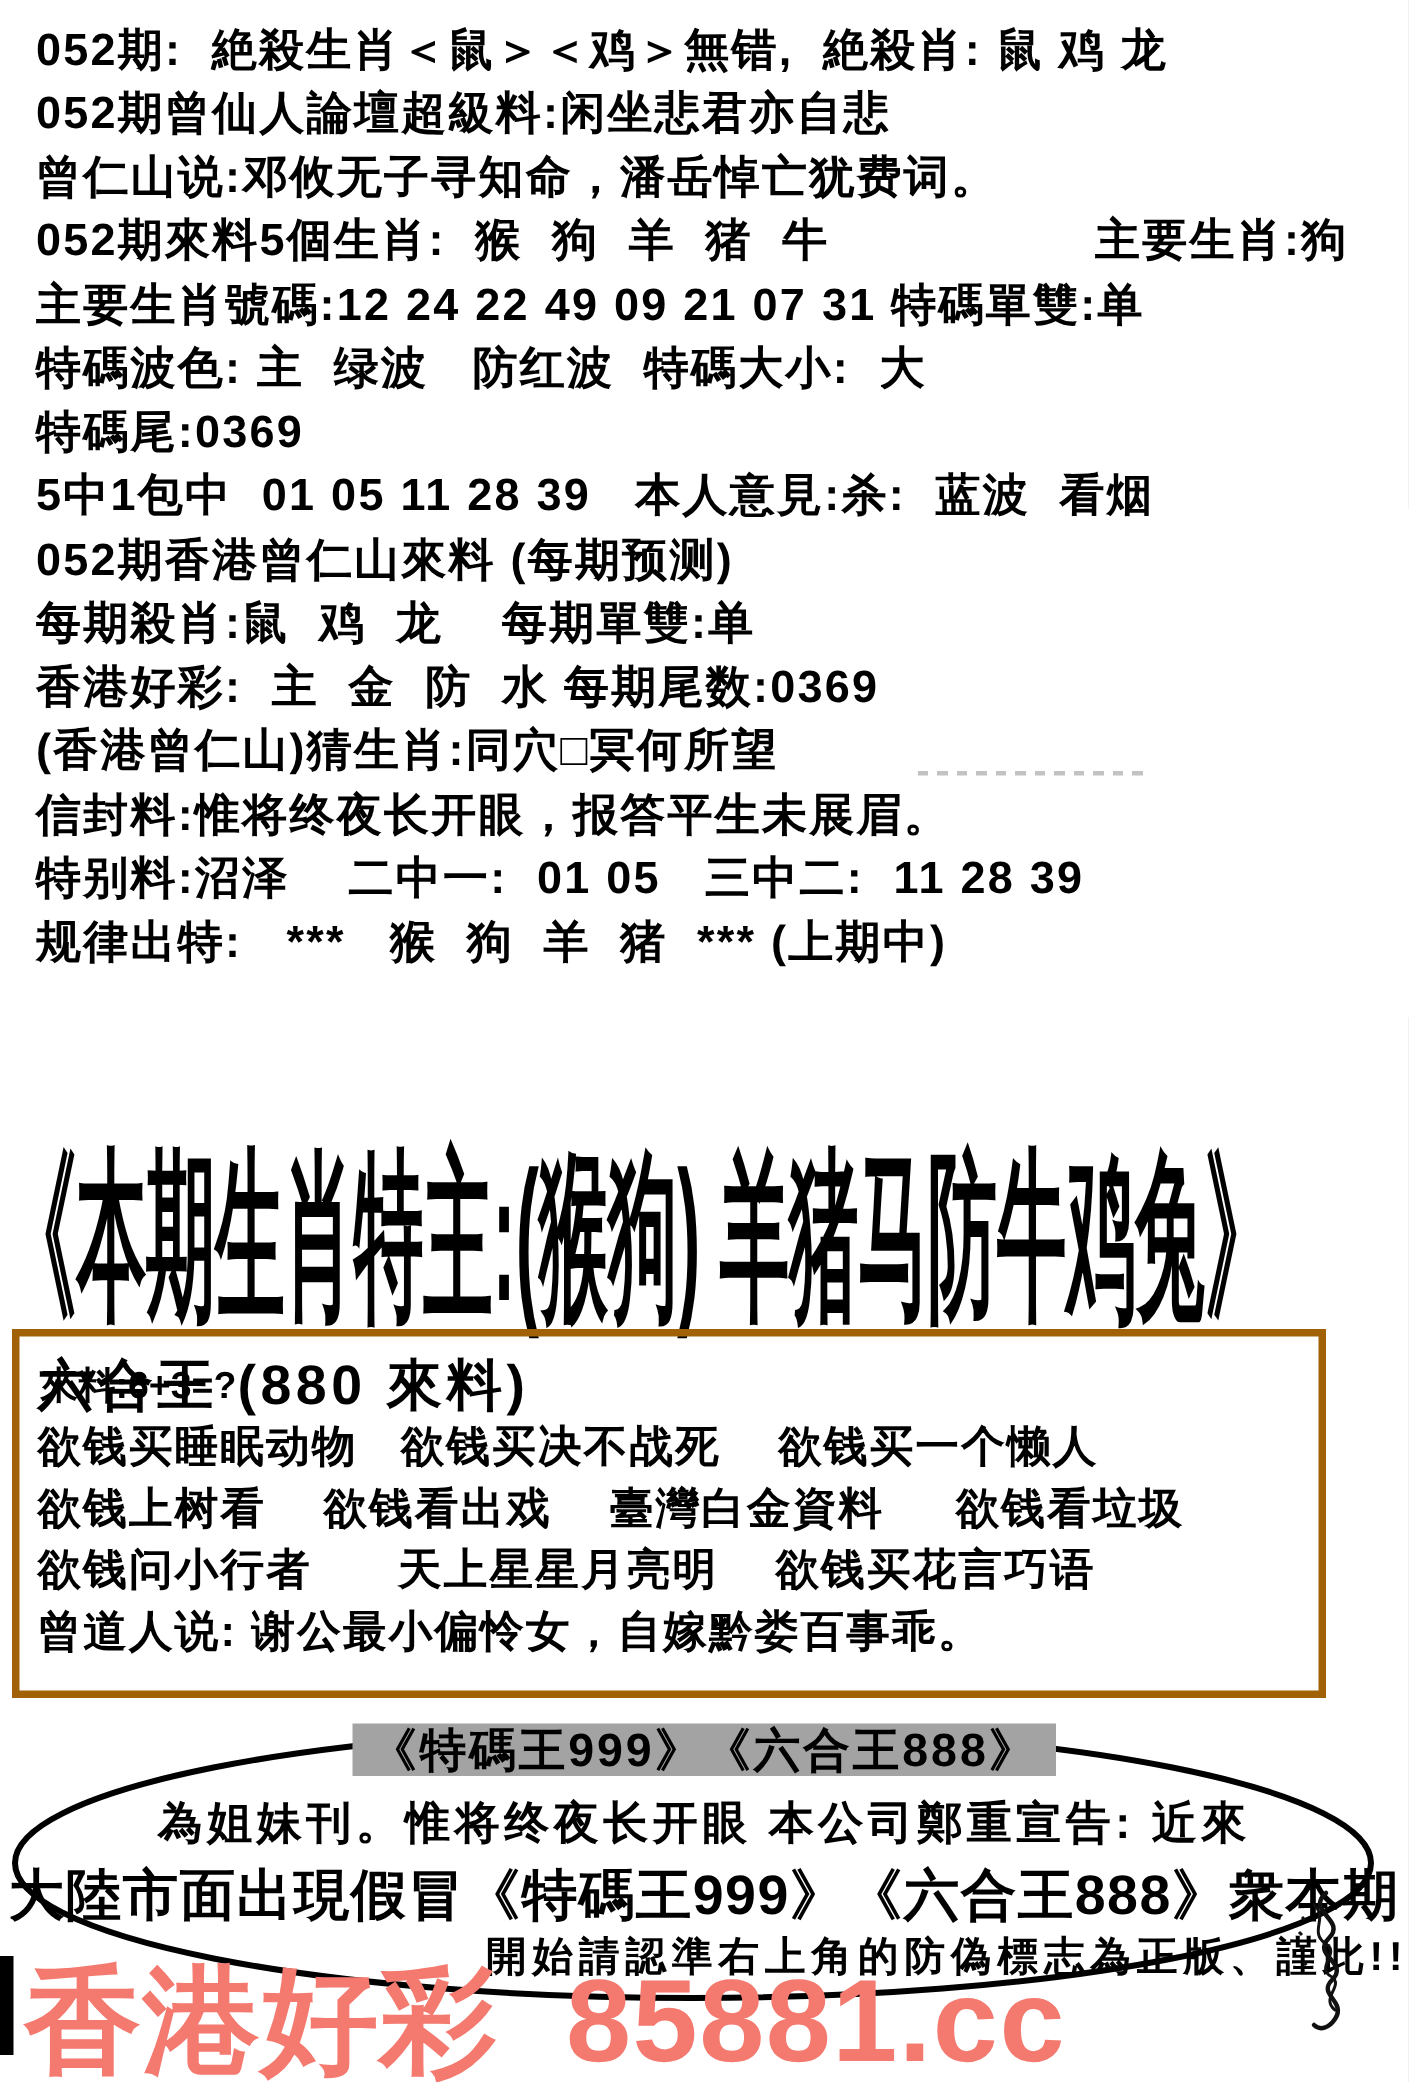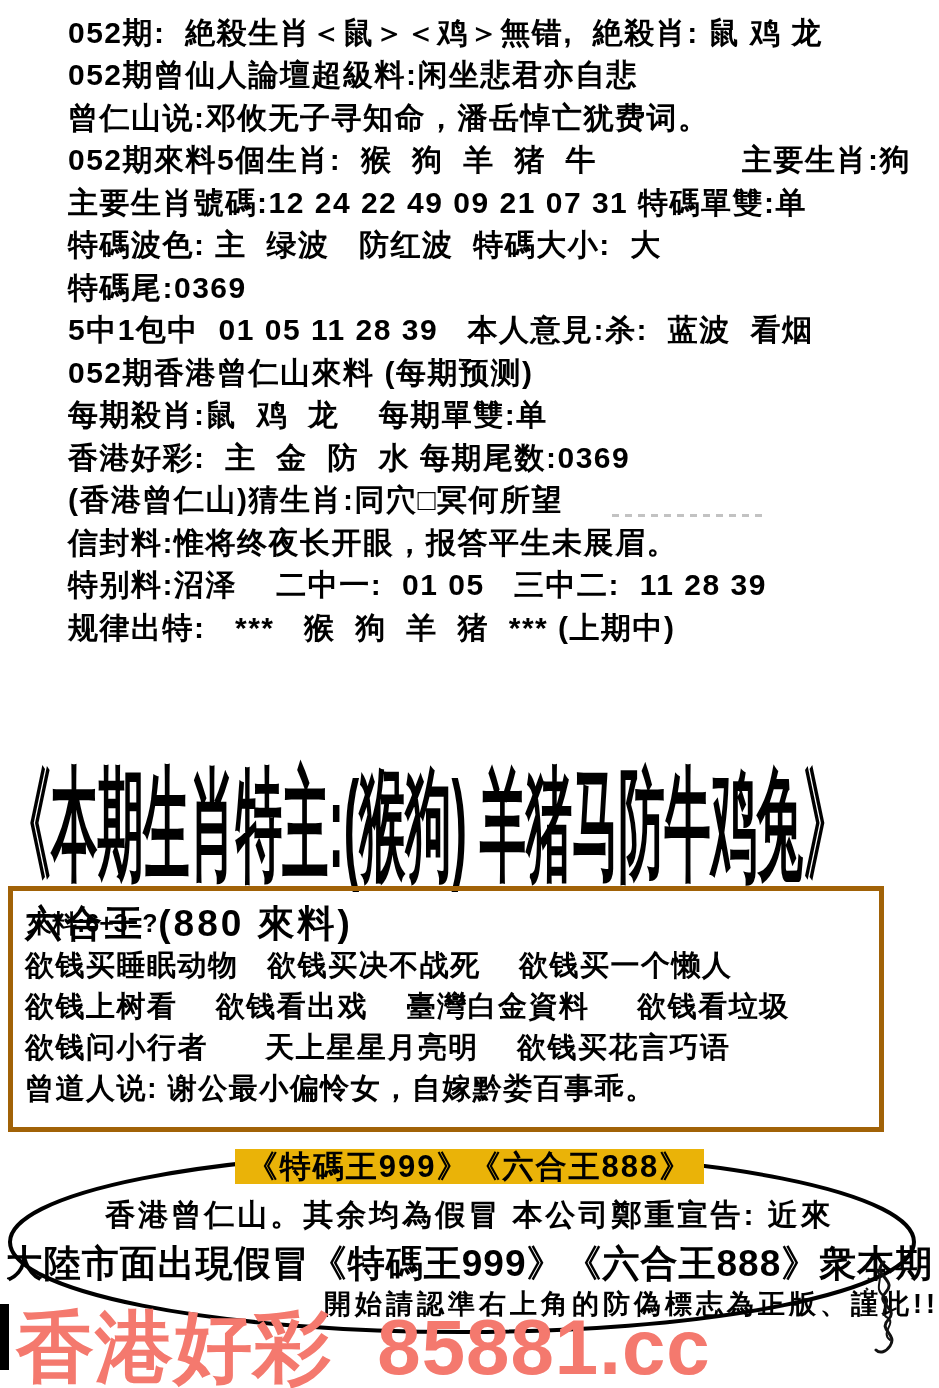--- a/index.html
+++ b/index.html
@@ -3,21 +3,21 @@
 <meta charset="utf-8">
 <style>
   html,body { margin:0; padding:0; background:#e8e8e8; }
   .page {
     position:relative; width:939px; height:1388px; margin:0 auto;
     background:#ffffff; color:#000;
     font-family:"Liberation Sans", sans-serif;
     overflow:hidden;
   }
   
-  .toplines { position:absolute; top:12px; left:0; right:0;padding-left:44px; }
+  .toplines { position:absolute; top:12px; left:0; right:12px; }
   .line {
     display:flex; justify-content:space-between; align-items:center;
     height:42.5px; padding:0 28px 0 24px;
     font-size:30px; font-weight:700; letter-spacing:1.5px;
   }
   .line span { white-space:pre; }
   
   .headline {
     position:absolute; top:744px; left:5px;
     font-size:60px; font-weight:900; white-space:nowrap; letter-spacing:0;
@@ -30,21 +30,21 @@
     padding:0 10px 0 12px;
   }
   .boxhead { position:relative; height:54px; }
   .boxnote { position:absolute; left:2px; top:16px; font-size:25px; font-weight:700; white-space:pre; }
   .boxtitle { text-align:left; padding-top:8px; font-size:37px; font-weight:800; letter-spacing:3px; white-space:pre; }
   .bline { font-size:29px; font-weight:700; line-height:41px; letter-spacing:1.5px; white-space:pre; }
   
   .ovalwrap { position:absolute; top:1140px; left:0; width:939px; height:218px; }
   .ovalwrap svg { position:absolute; left:0; top:0; }
   .oline { position:absolute; left:0; width:100%; text-align:center; font-weight:700; white-space:pre; }
-  .oline b { font-weight:inherit; background:#eab308; padding:0 12px; }
+  .oline b { font-weight:inherit; background:#a3a3a3; padding:0 12px; }
   .oline1 { top:6px;  font-size:31px; letter-spacing:2px; }
   .oline2 { top:55px; font-size:30px; letter-spacing:3px; }
   .oline3 { top:99px; font-size:37px; letter-spacing:1px; }
   .oline4 { top:146px; font-size:27px; letter-spacing:4px;text-align:right; }
   
   .footer {
     position:absolute; left:16px; top:1296px;
     font-size:78px; font-weight:800; letter-spacing:1px;
     color:#f4796e; white-space:pre;
   }
@@ -123,21 +123,21 @@
     <div class="bline">欲钱上树看    欲钱看出戏    臺灣白金資料     欲钱看垃圾</div>
     <div class="bline">欲钱问小行者      天上星星月亮明    欲钱买花言巧语</div>
     <div class="bline">曾道人说: 谢公最小偏怜女，自嫁黔娄百事乖。</div>
   </div>
 
   <div class="ovalwrap">
     <svg width="939" height="218" viewBox="0 0 939 218">
       <ellipse cx="462" cy="102" rx="452" ry="90" fill="none" stroke="#000" stroke-width="4"></ellipse>
     </svg>
     <div class="oline oline1"><b>《特碼王999》《六合王888》</b></div>
-    <div class="oline oline2"><span>香港曾仁山。其余均為假冒 本公司鄭重宣告: 近來</span></div>
+    <div class="oline oline2"><span>為姐妹刊。惟将终夜长开眼 本公司鄭重宣告: 近來</span></div>
     <div class="oline oline3"><span>大陸市面出現假冒《特碼王999》《六合王888》衆本期</span></div>
     <div class="oline oline4"><span>開始請認準右上角的防偽標志為正版、謹此!!</span></div>
   </div>
 
   <svg class="scribble" width="72" height="100" viewBox="0 0 72 100">
     <path d="M38,4 C24,16 52,22 40,34 C28,46 54,50 42,62 C32,72 52,76 44,88 C40,94 34,96 30,92" fill="none" stroke="#111" stroke-width="3" stroke-linecap="round"></path>
     <path d="M30,12 C40,20 26,30 38,38 C48,44 30,54 42,60 C50,66 34,74 44,82" fill="none" stroke="#111" stroke-width="2" stroke-linecap="round"></path>
     <path d="M22,20 l2,2 M20,30 l2,2 M21,40 l2,2 M23,50 l2,2" stroke="#111" stroke-width="2"></path>
   </svg>
 

